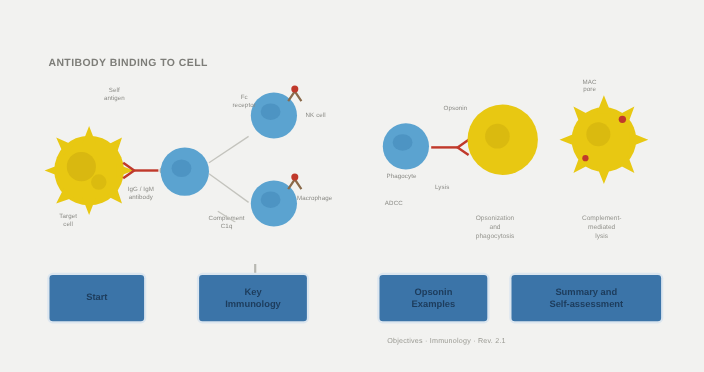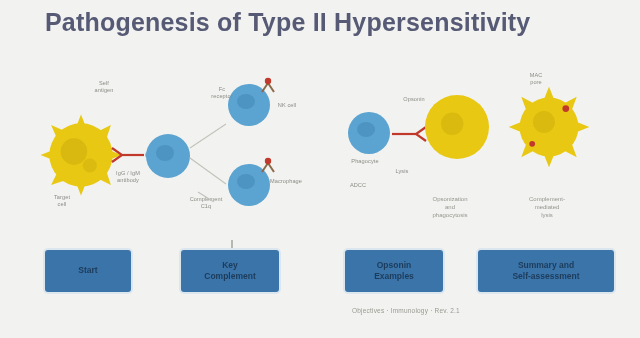--- a/index.html
+++ b/index.html
@@ -79,22 +79,24 @@
   .stem{
     position:absolute;left:231px;top:240px;
     width:1.5px;height:9px;background:#b8b8b2;
   }
 </style>
 </head>
 <body>
 
 <div class="slide">
 
-  <div class="title">Pathogenesis of Type II Hypersensitivity</div>
-
+
+  <div class="panel panel-left">
+    <div class="panel-head">ANTIBODY BINDING TO CELL</div>
+  </div>
 
   <div class="canvas canvas-left">
 
     <div class="cell" style="left:8px;top:48px;width:70px;height:70px;">
       <svg class="spikes" viewBox="0 0 100 100">
         <g fill="#e8c812">
           <circle cx="50" cy="50" r="36"></circle>
           <path d="M50 4 L57 22 L43 22Z M84 16 L78 34 L68 24Z M96 50 L78 57 L78 43Z
                    M84 84 L68 76 L78 66Z M50 96 L43 78 L57 78Z M16 84 L24 68 L34 78Z
                    M4 50 L22 43 L22 57Z M16 16 L34 24 L24 34Z"></path>
@@ -202,22 +204,22 @@
     <div class="caption" style="left:168px;top:124px;width:82px;">Complement-
 mediated
 lysis</div>
   </div>
 
   <div class="stem"></div>
 
   <div class="btnrow">
     <div class="btn" style="left:45px;top:250px;width:86px;">Start</div>
     <div class="btn" style="left:181px;top:250px;width:98px;">Key
-Complement</div>
+Immunology</div>
     <div class="btn" style="left:345px;top:250px;width:98px;">Opsonin
 Examples</div>
-    <div class="btn" style="left:465px;top:250px;width:136px;margin-left:13px;">Summary and
+    <div class="btn" style="left:465px;top:250px;width:136px;">Summary and
 Self-assessment</div>
   </div>
 
   <div class="footer">Objectives · Immunology · Rev. 2.1</div>
 
 </div>
 
 </body></html>

